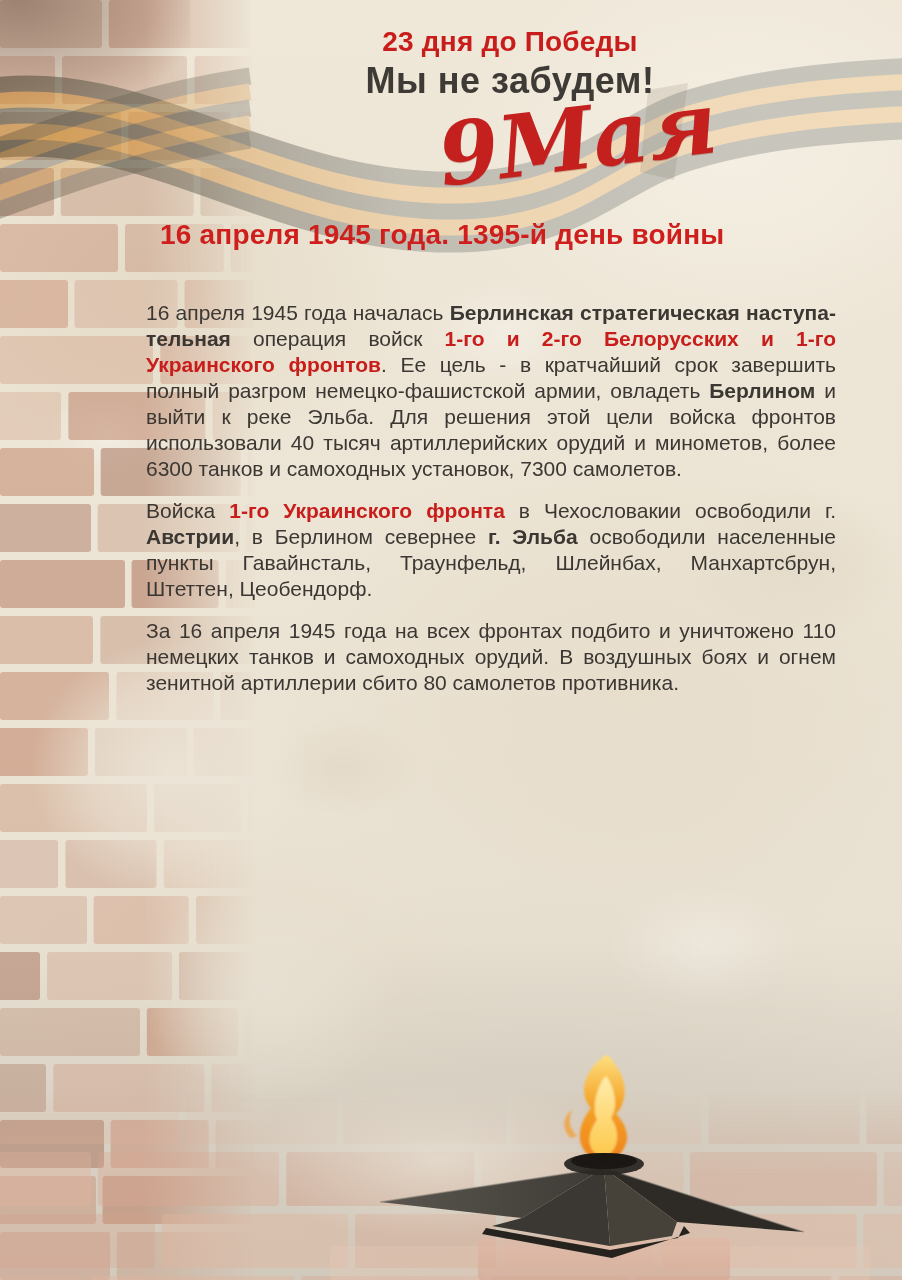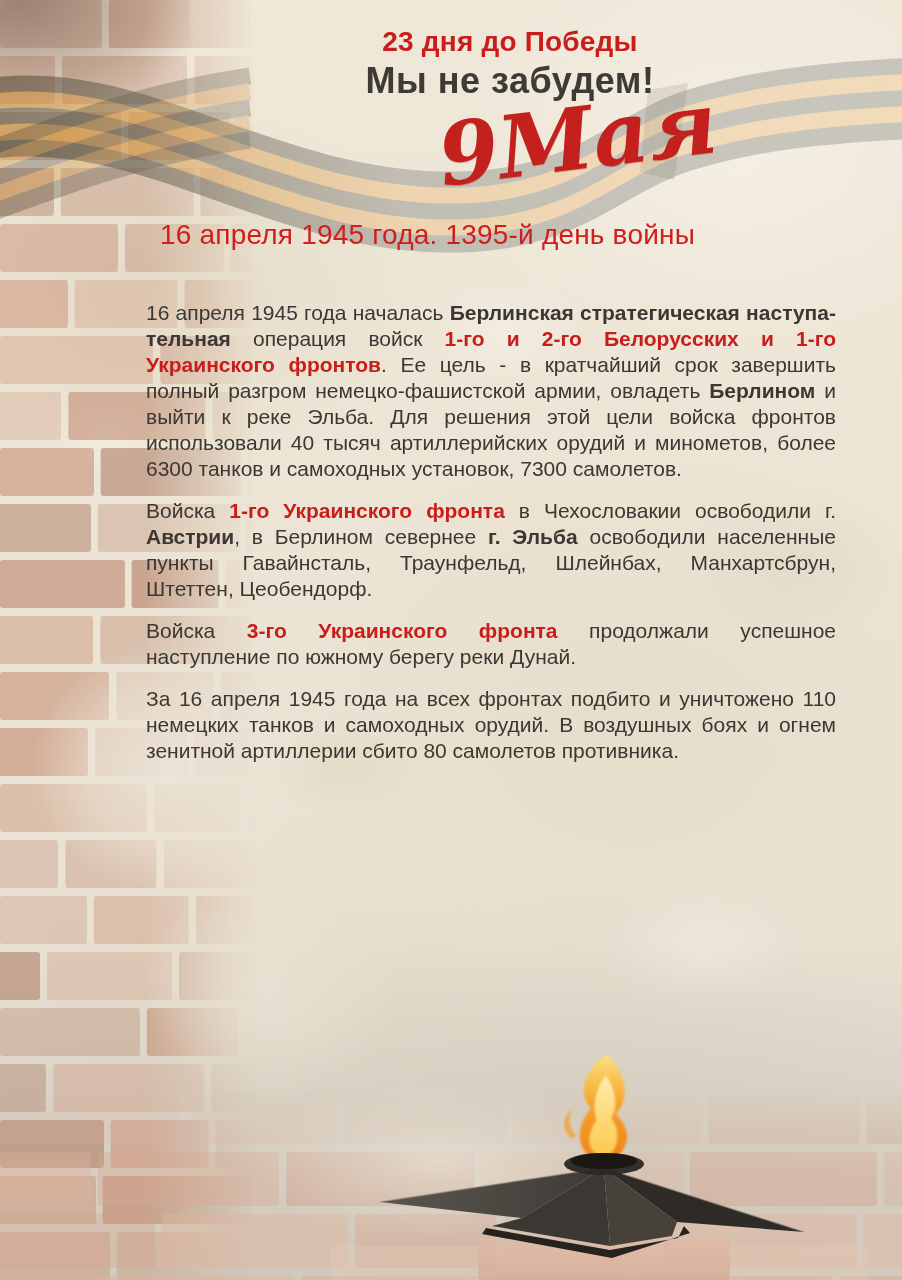--- a/index.html
+++ b/index.html
@@ -67,21 +67,21 @@
   .slogan{font-size:36px;font-weight:700;color:#3e3a36;margin-top:2px;letter-spacing:.5px;}
   .may9{
     position:absolute;left:438px;top:96px;z-index:5;
     font-family:"DejaVu Serif",serif;font-style:italic;font-weight:700;
     font-size:86px;color:#c3201e;transform:rotate(-7deg);
     text-shadow:0 1px 0 rgba(120,20,20,.25);
     line-height:1;
   }
   .headline{
     position:absolute;left:160px;top:219px;width:700px;z-index:6;
-    font-size:28px;font-weight:400;color:#ce1f1d;letter-spacing:.2px;
+    font-size:28px;font-weight:700;color:#ce1f1d;letter-spacing:.2px;
   }
   .article{
     position:absolute;left:146px;top:300px;width:690px;z-index:6;
     font-size:21px;line-height:26px;color:var(--ink);
   }
   .article p{margin:0 0 16px 0;text-align:justify;}
   .article .b{font-weight:700;}
   .article .rb{font-weight:700;color:var(--red);}
   
   .pedestal{
@@ -240,21 +240,20 @@
   <div class="slogan">Мы не забудем!</div>
 </div>
 
 <div class="may9">9Мая</div>
 
 <div class="headline">16 апреля 1945 года. 1395-й день войны</div>
 
 <div class="article">
     <p><span class="n">16 апреля 1945 года началась </span><span class="b">Берлинская стратегическая наступа­тельная</span><span class="n"> операция войск </span><span class="rb">1-го и 2-го Белорусских и 1-го Украинского фронтов</span><span class="n">. Ее цель - в кратчайший срок завершить полный разгром немецко-фашистской армии, овладеть </span><span class="b">Берлином</span><span class="n"> и выйти к реке Эльба. Для решения этой цели войска фронтов использовали 40 тысяч артиллерийских орудий и минометов, более 6300 танков и само­ходных установок, 7300 самолетов.</span></p>
     <p><span class="n">Войска </span><span class="rb">1-го Украинского фронта</span><span class="n"> в Чехословакии освободили г. </span><span class="b">Австрии</span><span class="n">, в Берлином севернее </span><span class="b">г. Эльба</span><span class="n"> освободили населенные пун­кты Гавайнсталь, Траунфельд, Шлейнбах, Манхартсбрун, Штеттен, Цеобендорф.</span></p>
-    <p><span class="n">Войска </span><span class="rb">3-го Украинского фронта</span><span class="n"> продолжали успешное наступление по южному берегу реки Дунай.</span></p>
     <p><span class="n">За 16 апреля 1945 года на всех фронтах подбито и уничтожено 110 немецких танков и самоходных орудий. В воздушных боях и огнем зенитной артиллерии сбито 80 самолетов противника.</span></p>
   </div>
 
 <div class="stone-wide"></div>
 <div class="pedestal"></div>
 
 <svg class="monument" width="440" height="212" viewBox="0 0 440 212">
   <defs>
     <linearGradient id="fOut" x1="0" y1="0" x2="0" y2="1">
       <stop offset="0" stop-color="#ffdf7a"></stop>

